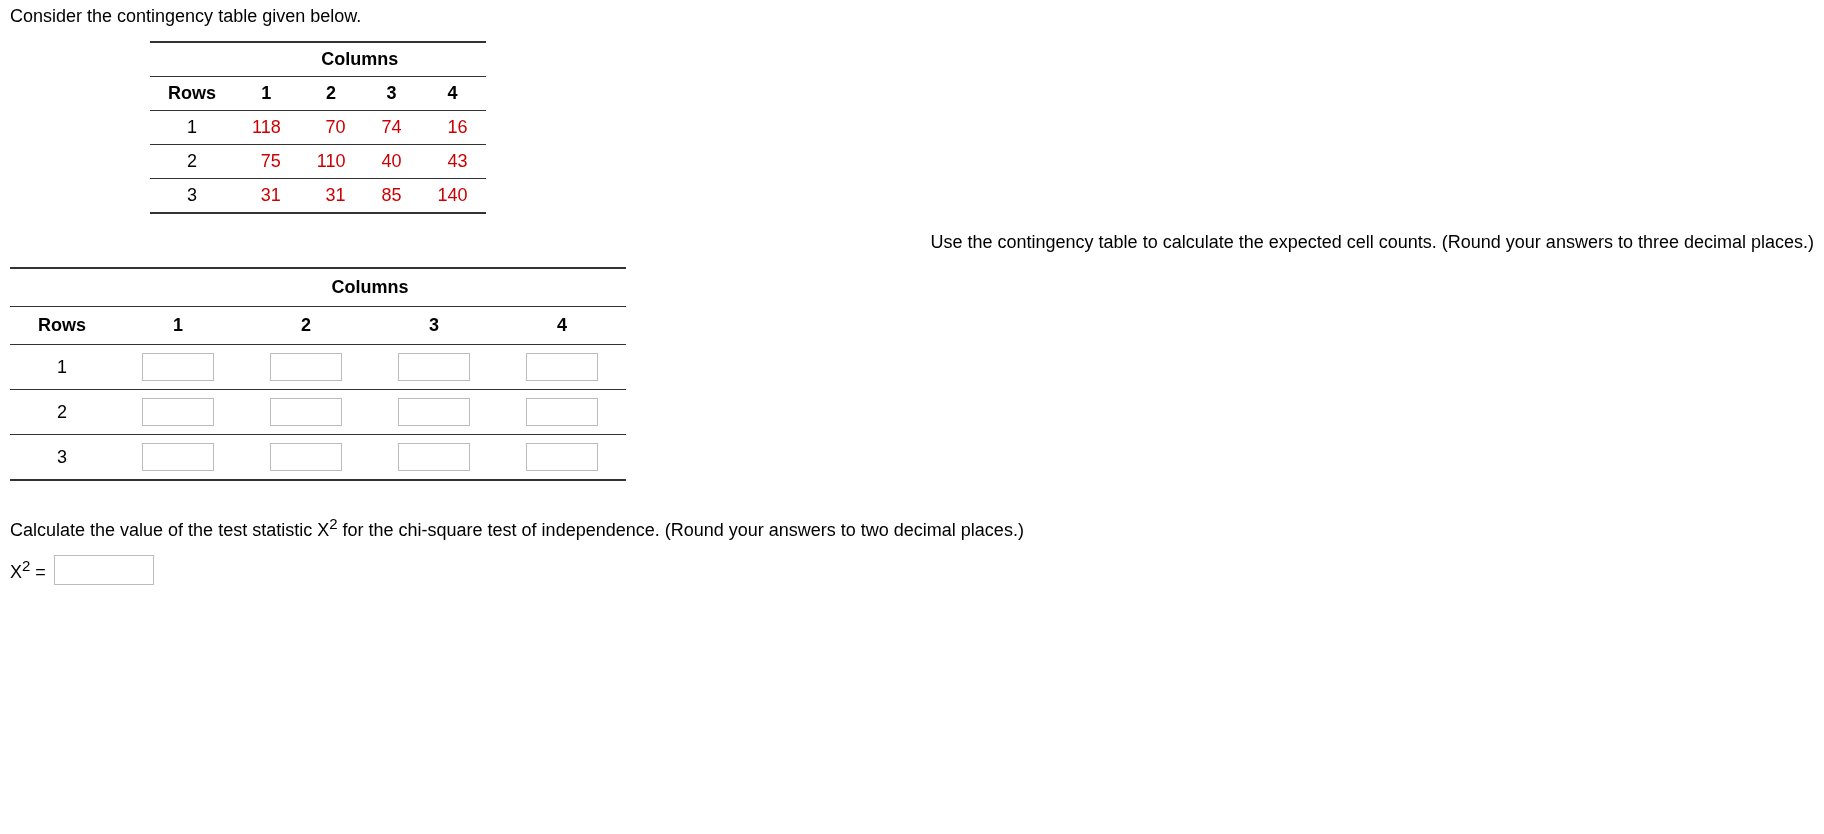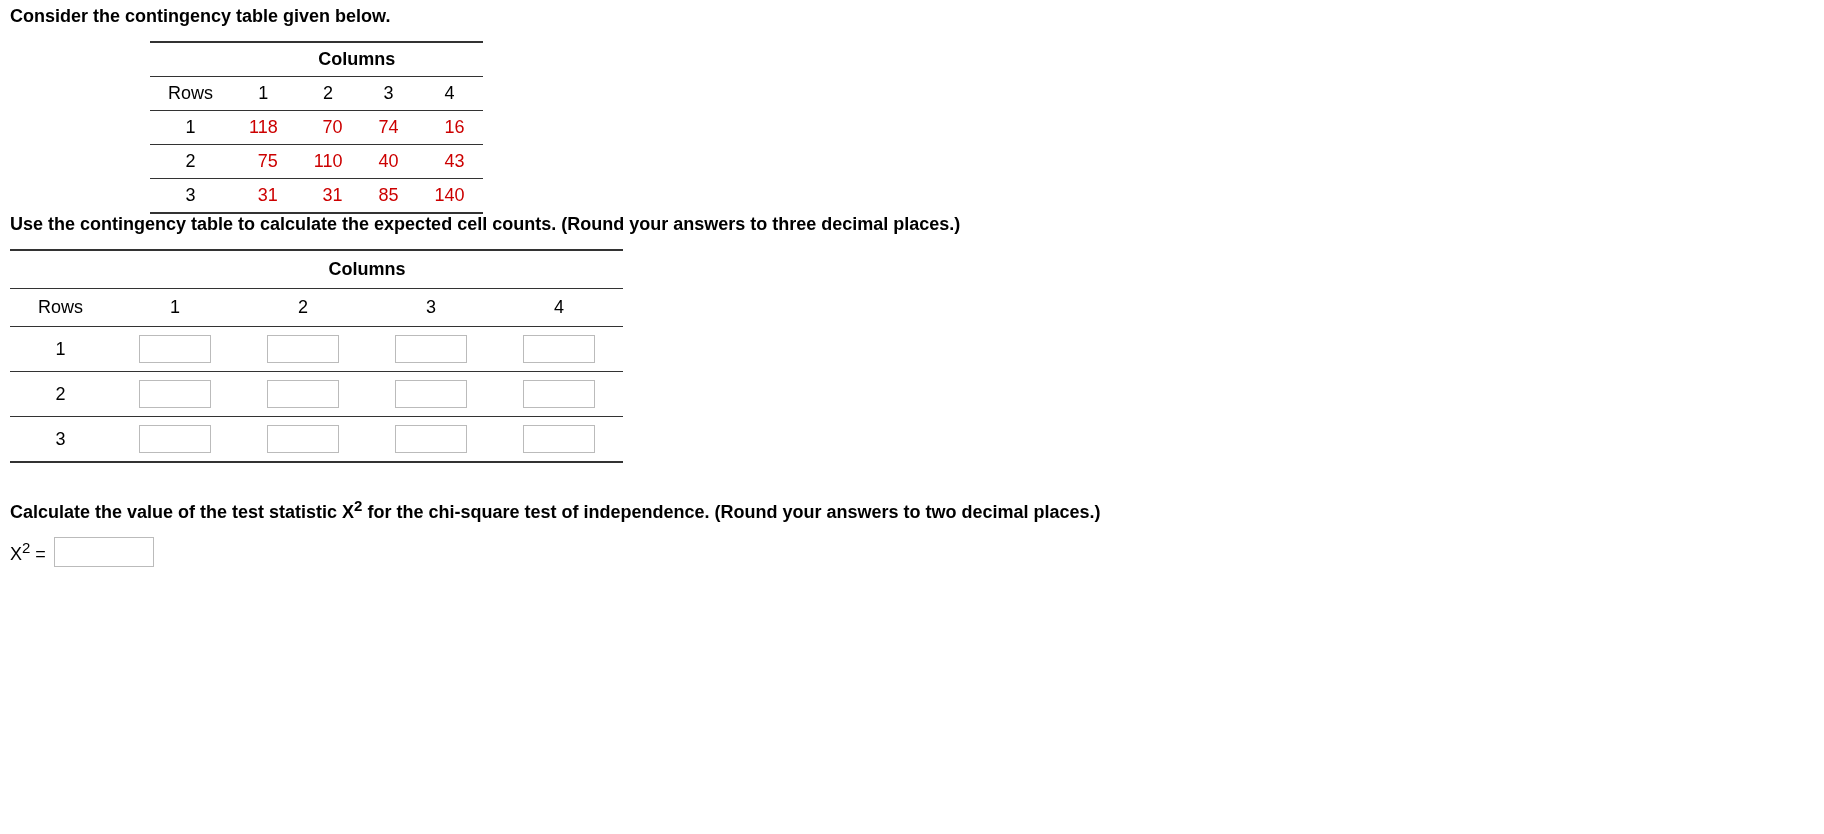--- a/index.html
+++ b/index.html
@@ -5,21 +5,20 @@
   body {
     font-family: Verdana, Geneva, sans-serif;
     font-size: 18px;
     color: #000;
     margin: 0;
     padding: 6px 10px;
     background: #fff;
   }
   p {
     margin: 0 0 14px 0;
-    font-weight: bold;
   }
   .indent {
     margin-left: 140px;
   }
   table {
     border-collapse: collapse;
   }
   .ctable {
     margin-left: 0;
   }
@@ -55,21 +54,21 @@
     border: 1px solid #bbb;
     padding: 2px 4px;
   }
   .columns-header {
     border-top: 2px solid #333;
     font-weight: bold;
   }
   .header-row th {
     border-top: 1px solid #333;
     border-bottom: 1px solid #333;
-    font-weight: normal;
+    font-weight: bold;
   }
   .data-row td {
     border-bottom: 1px solid #333;
   }
   .last-row td {
     border-bottom: 2px solid #333;
   }
 </style>
 </head>
 <body>
@@ -108,21 +107,21 @@
     <td>3</td>
     <td class="red">31</td>
     <td class="red">31</td>
     <td class="red">85</td>
     <td class="red">140</td>
   </tr>
 </tbody>
     </table>
 </div>
 
-<p style="margin-top:0;">Use the contingency table to calculate the expected cell counts. (Round your answers to three decimal places.)</p>
+<p style="margin-top:18px;text-align:right;">Use the contingency table to calculate the expected cell counts. (Round your answers to three decimal places.)</p>
 
 <table class="ctable etable">
   <tbody>
       <tr>
     <th class="columns-header" style="border-top:2px solid #333;"></th>
     <th class="columns-header" colspan="4" style="border-top:2px solid #333;">Columns</th>
   </tr>
   <tr class="header-row">
     <th>Rows</th>
     <th>1</th>

